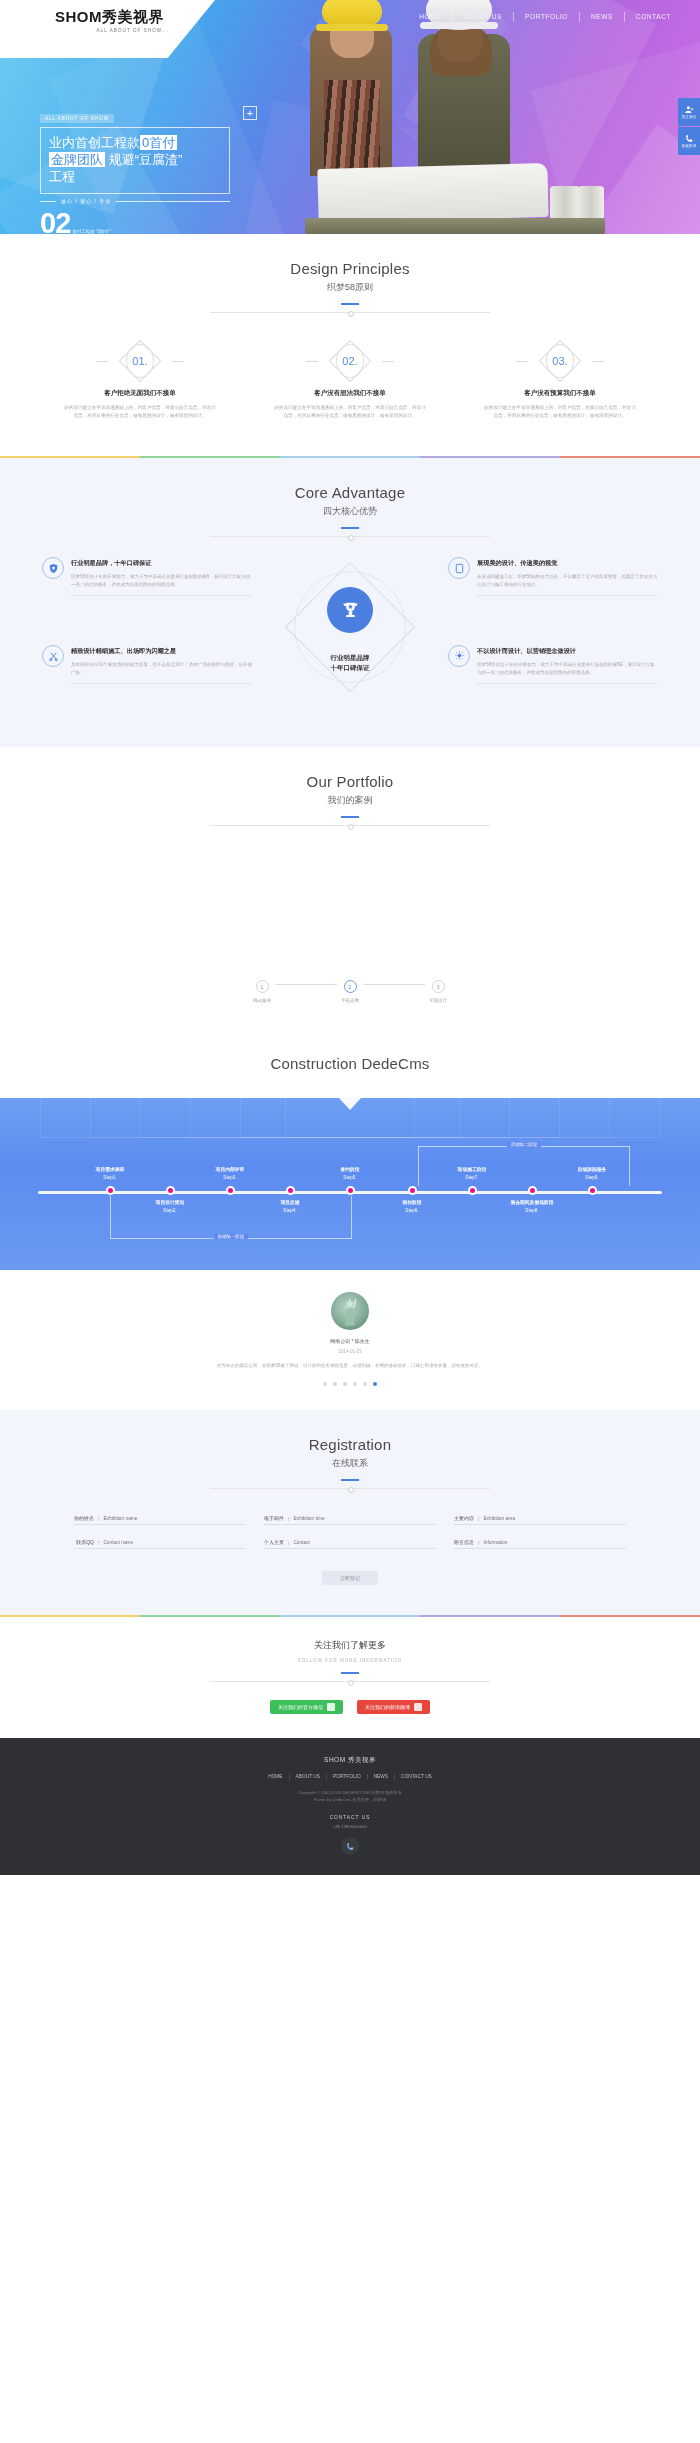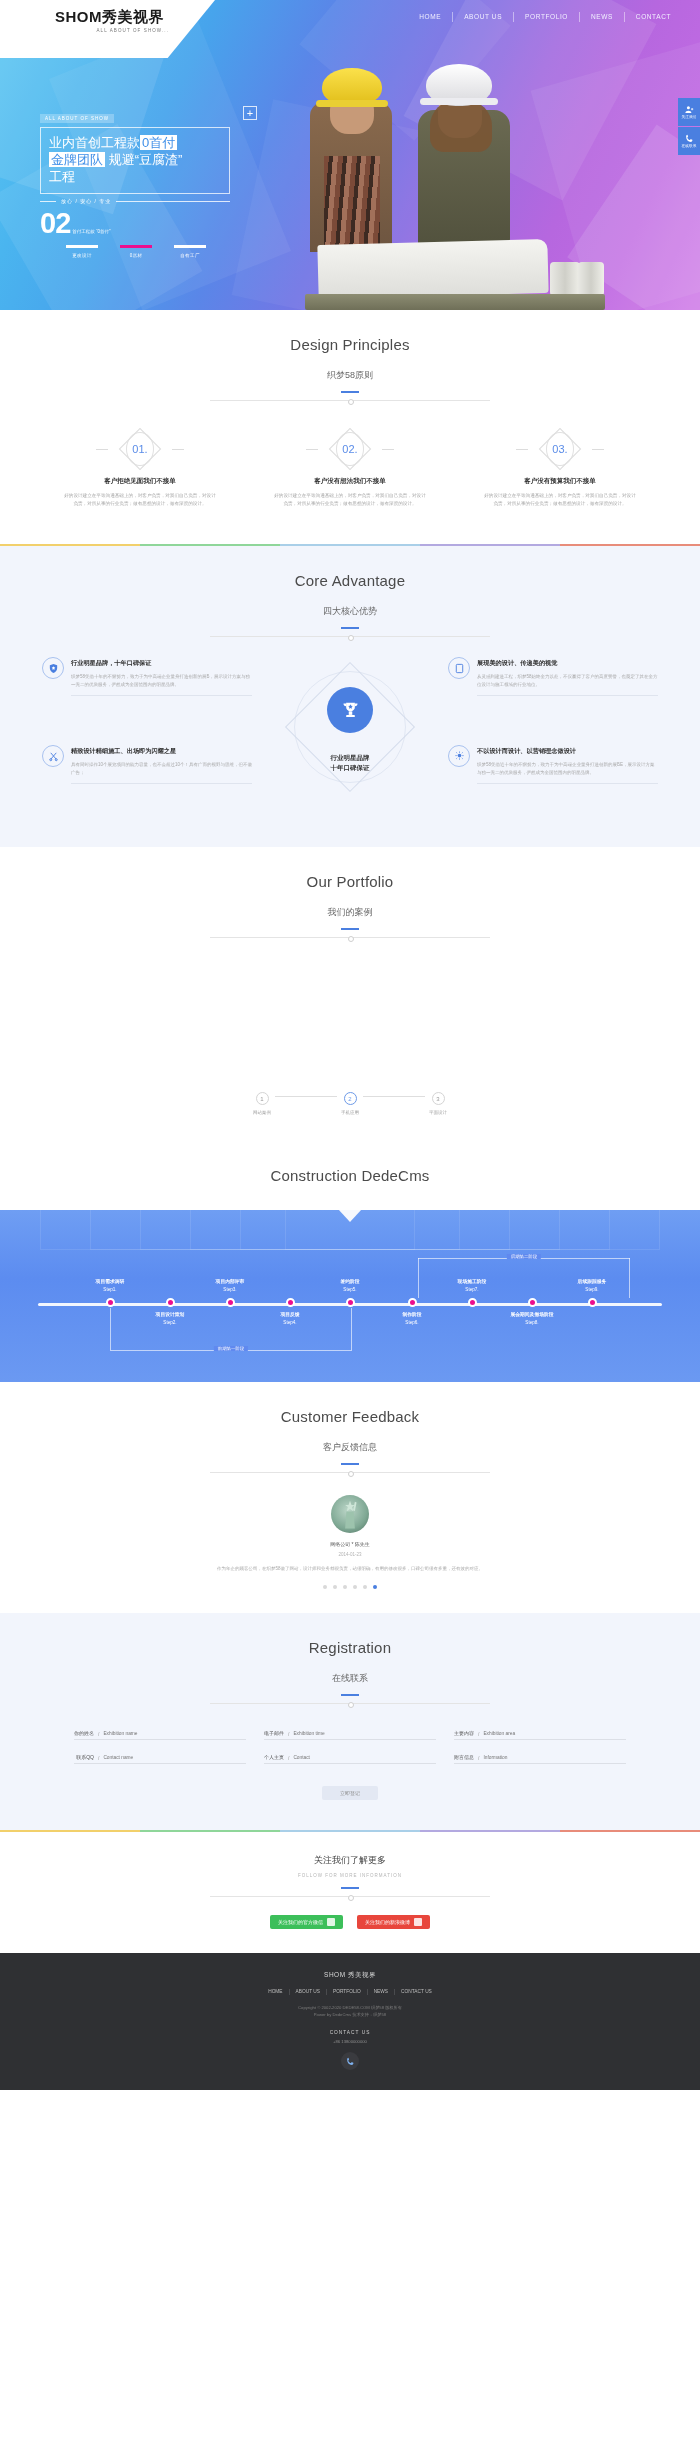--- a/index.html
+++ b/index.html
@@ -8,21 +8,21 @@
     font-family: "Liberation Sans", "DejaVu Sans", sans-serif;
     background: #ffffff;
     color: #333;
     -webkit-font-smoothing: antialiased;
   }
   .page { width: 700px; position: relative; overflow: hidden; }
 
   
   .hero {
     position: relative;
-    height: 310px;
+    height: 234px;
     background:
       linear-gradient(115deg,
         #5ec8f2 0%, #4ab5ef 14%, #47a4ec 26%,
         #5a86e8 40%, #7a72e4 55%, #a26be0 68%,
         #b667df 78%, #c06ae2 88%, #d07ce8 100%);
     overflow: hidden;
   }
   .hero-poly { position: absolute; inset: 0; }
   .hero-poly i {
     position: absolute;
@@ -106,21 +106,21 @@
   .side-btn {
     width: 22px; height: 28px; background: #4a7fe0; color: #fff;
     display:flex; flex-direction:column; align-items:center; justify-content:center;
     font-size: 3.6px; margin-bottom: 1px; letter-spacing:.2px;
   }
   .side-btn svg { width: 9px; height: 9px; fill: #fff; margin-bottom: 1px; }
 
   
   .sec-head { text-align: center; padding-top: 26px; }
   .sec-head .en { font-size: 15px; color: #4b4b4b; font-weight: 400; letter-spacing: .2px;}
-  .sec-head .cn { font-size: 9px; color: #666; margin-top: 16px; }
+  .sec-head .cn { font-size: 9px; color: #666; margin-top: 4px; }
   .sec-head .dash { width: 18px; height: 2px; background: #4a7fe0; margin: 9px auto 0; }
   .sec-head .rule { width: 280px; height: 1px; background: #e4e4e4; margin: 7px auto 0; position: relative; }
   .sec-head .rule:after {
     content:''; position: absolute; left: 50%; top: -1.5px; margin-left: -2px;
     width: 4px; height: 4px; border: 1px solid #cfcfcf; background:#fff; border-radius:50%;
   }
 
   
   .principles { display: flex; justify-content: center; gap: 30px; padding: 26px 30px 36px; }
   .principle { width: 180px; text-align: center; }
@@ -641,26 +641,20 @@
 
       <div class="tl-node" style="left:592px"></div>
       <div class="tl-lbl up" style="left:592px">
         <div class="t">后续跟踪服务</div>
         <div class="s">Step9.</div>
       </div>
     </div>
   </section>
 
   <section class="feedback">
-    <div class="sec-head">
-      <div class="en">Customer Feedback</div>
-      <div class="cn">客户反馈信息</div>
-      <div class="dash"></div>
-      <div class="rule"></div>
-    </div>
     <div class="avatar">
       <svg viewBox="0 0 24 28">
         <path d="M12 3l1.2 3.5H16l-2.2 1.8.9 3.4L12 9.8l-2.7 1.9.9-3.4L8 6.5h2.8z" fill="#cfe6d8"></path>
         <path d="M9 12h6l1 14H8z" fill="#9dc3ad"></path>
         <path d="M14.5 11l1.5-7 1.4.5-1.4 7z" fill="#cfe6d8"></path>
       </svg>
     </div>
     <div class="fb-name">网络公司 * 陈先生</div>
     <div class="fb-date">2014-01-23</div>
     <div class="fb-text">作为年企的顾客公司，在织梦58做了网站，设计师和业务都很负责，站很明确，有用的修改很多，口碑公司很有多重，还有效的对应。</div>

